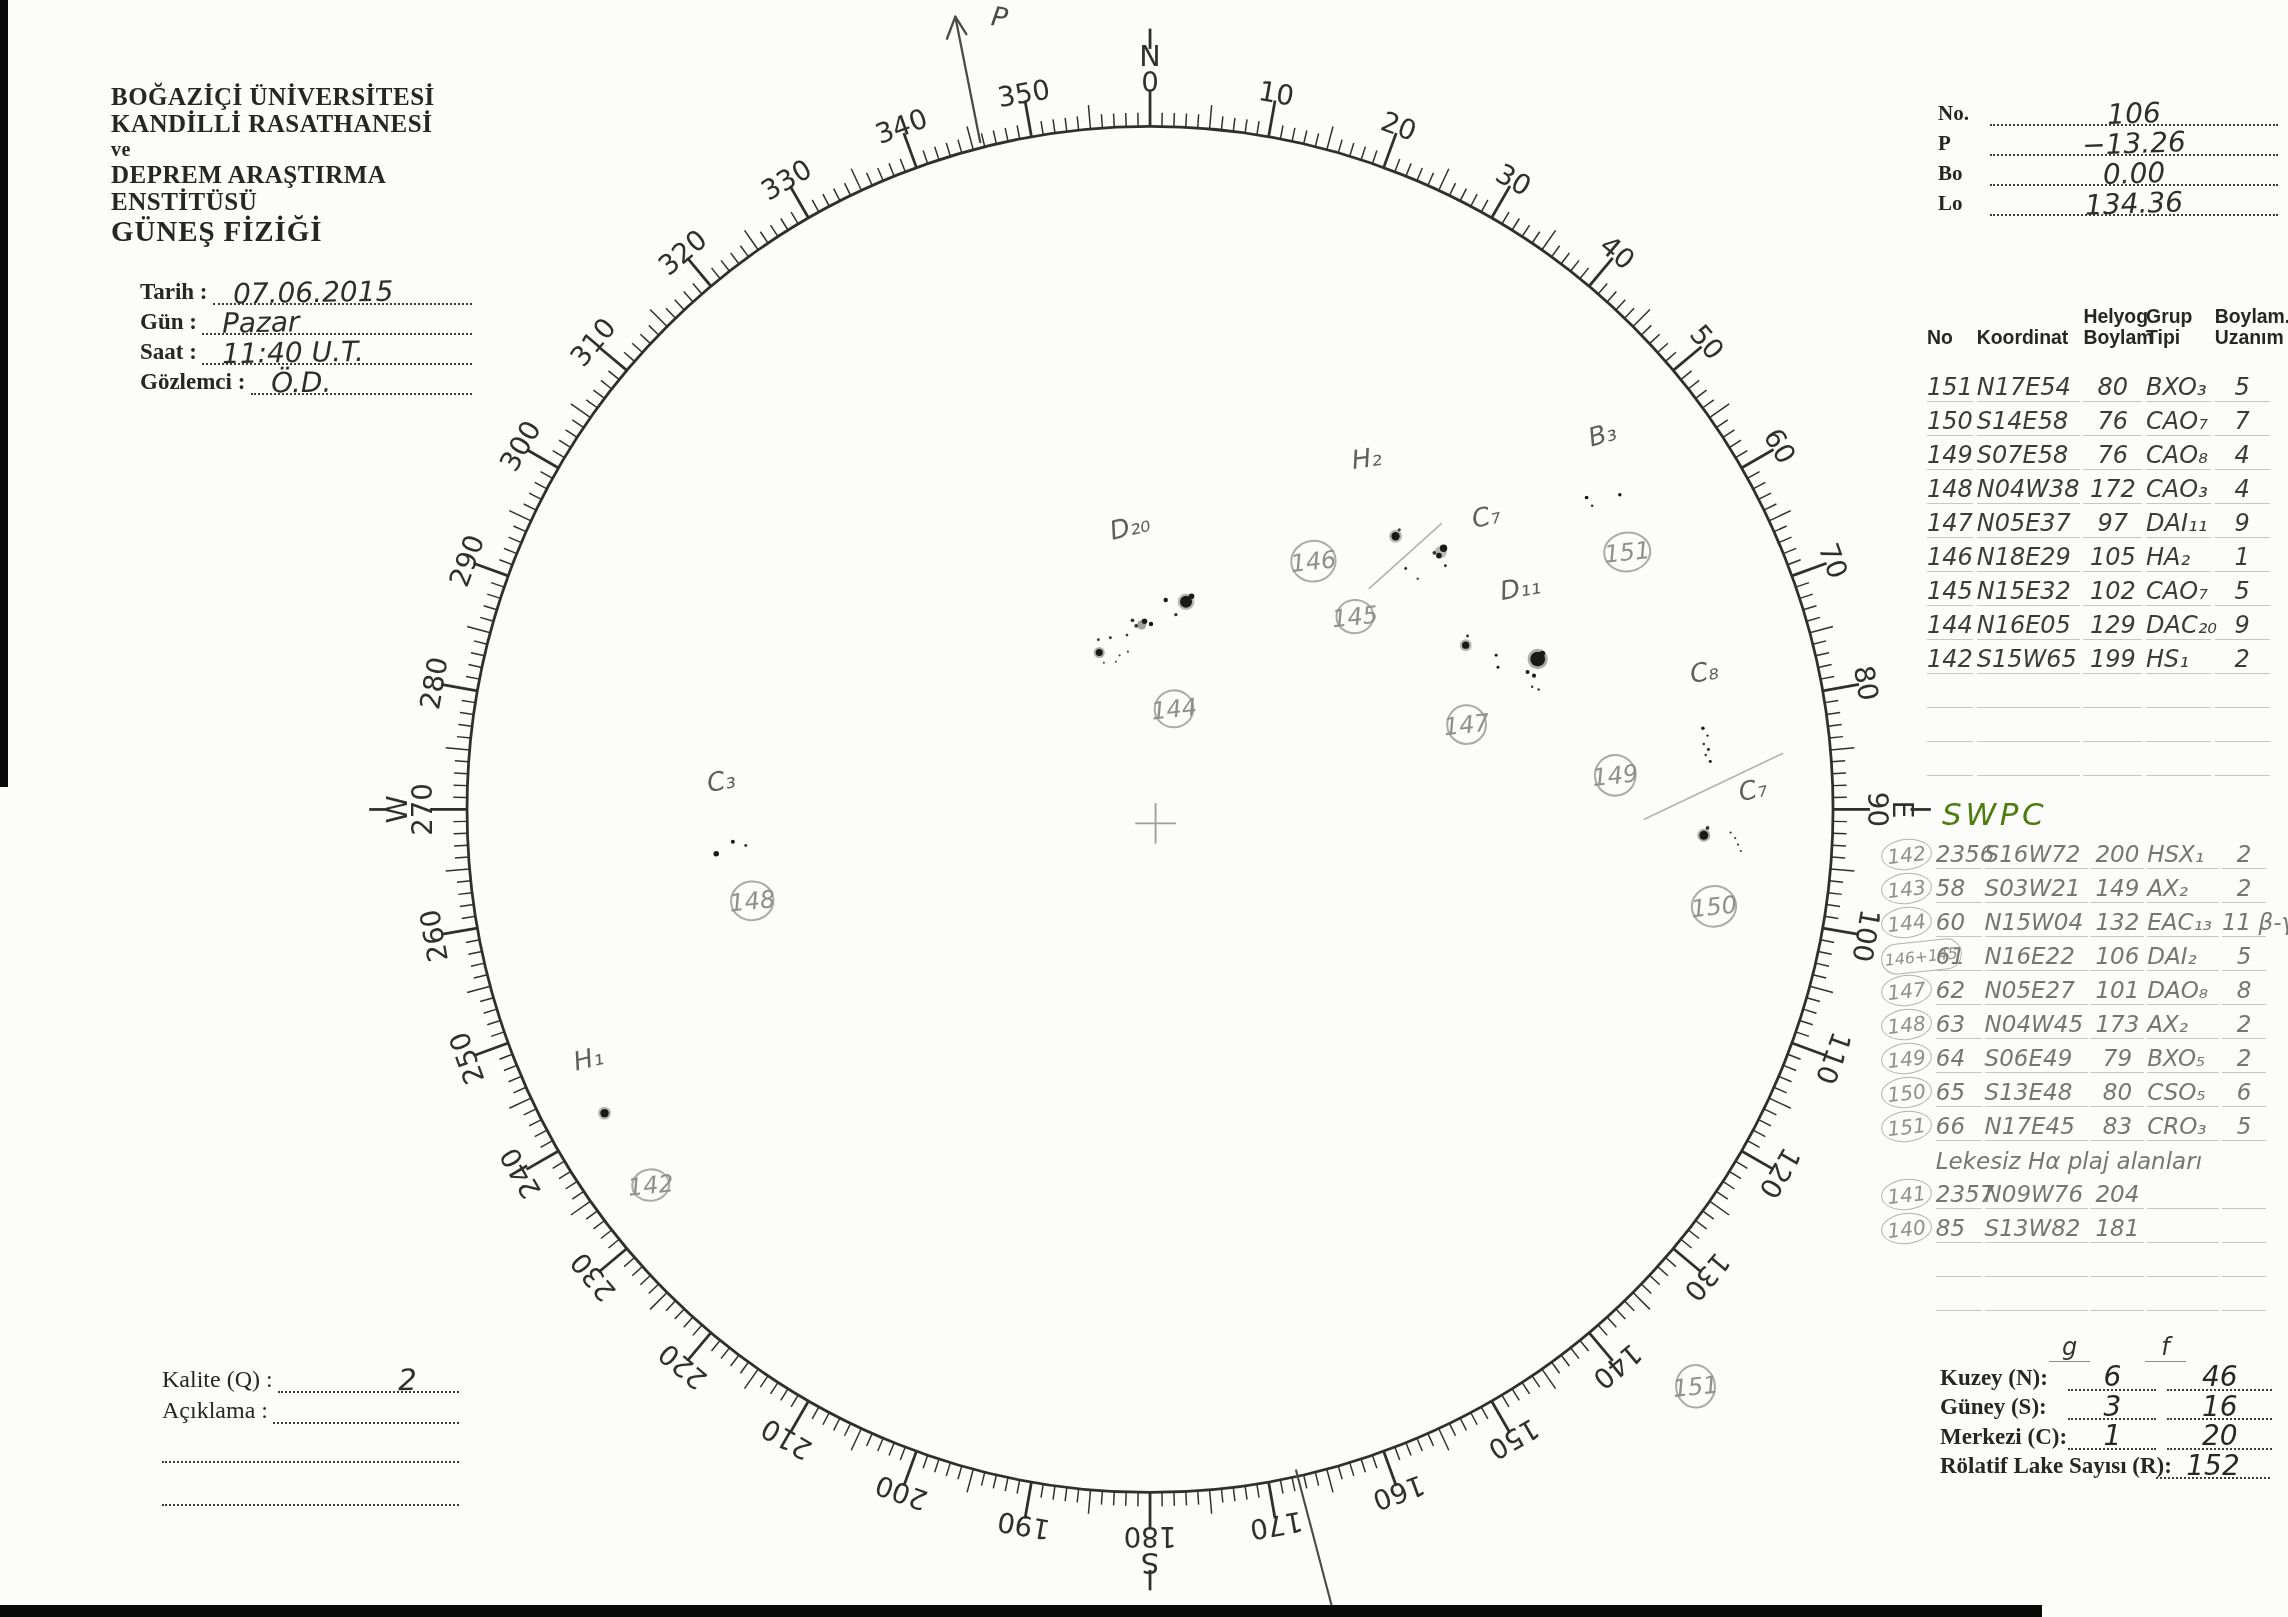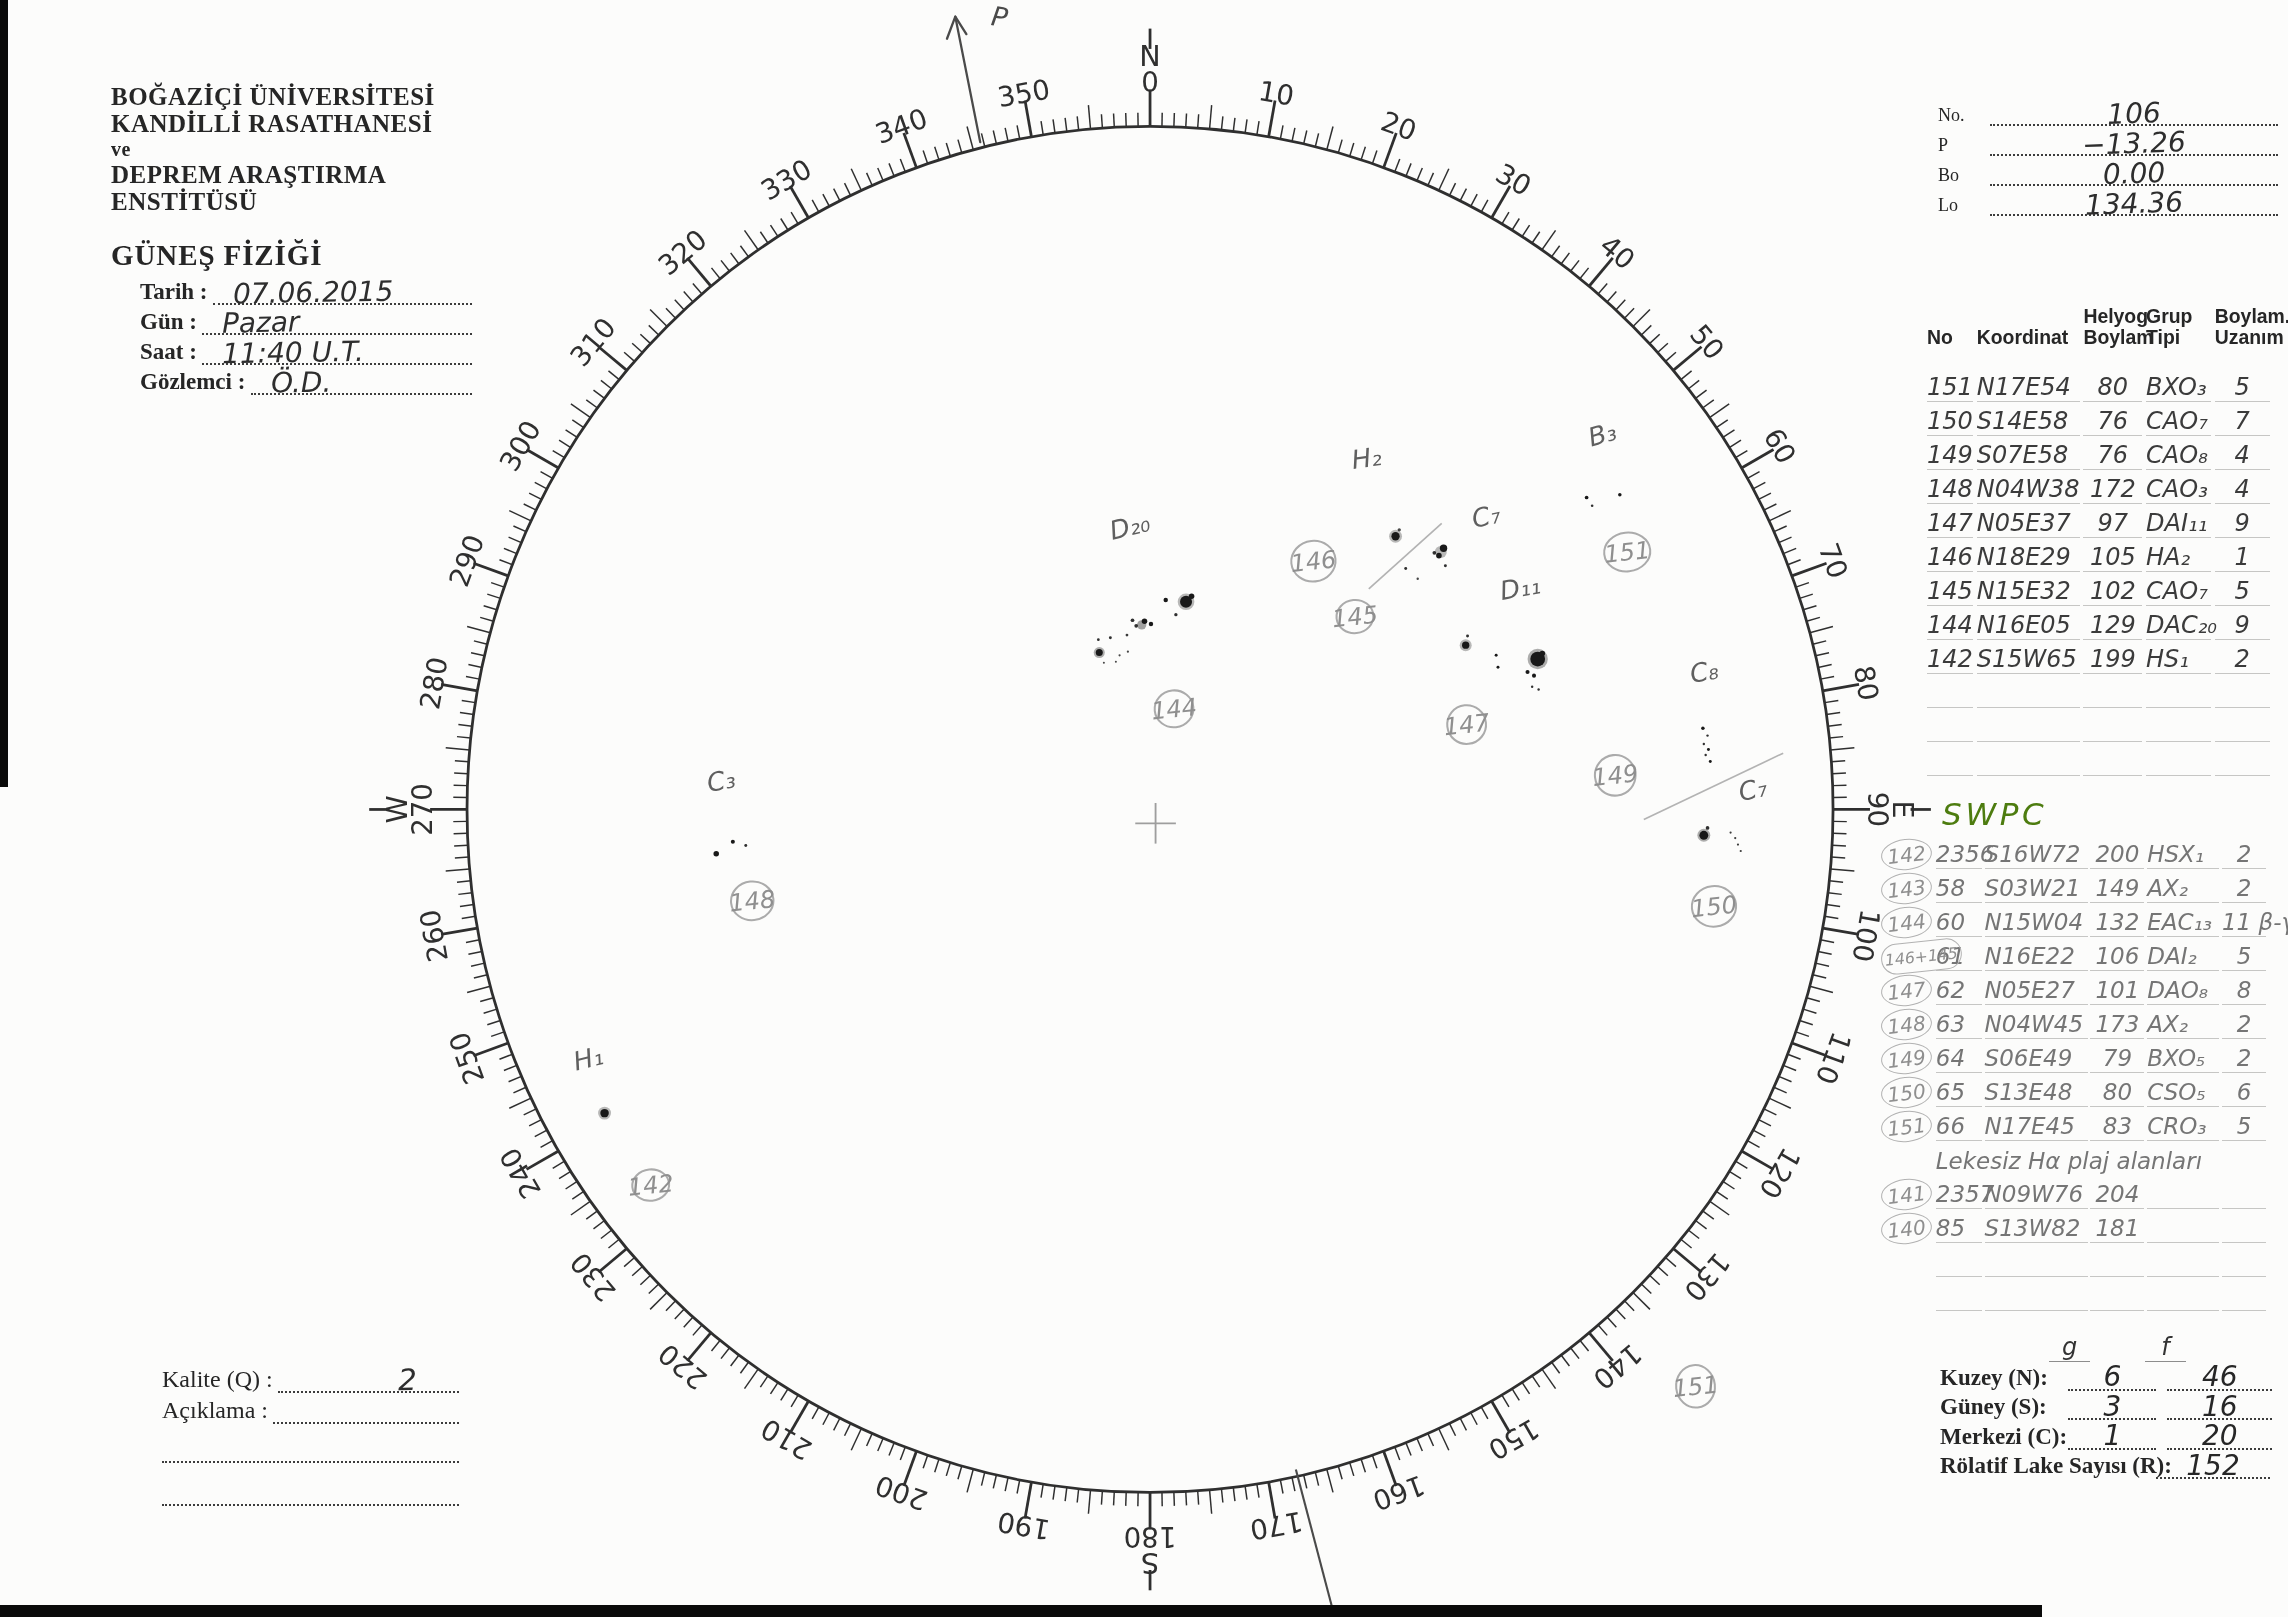--- a/index.html
+++ b/index.html
@@ -5,32 +5,32 @@
   html,body{margin:0;padding:0;background:#e8e8e6;}
   .page{position:relative;width:2289px;height:1618px;background:#fcfcfb;overflow:hidden;
         font-family:"Liberation Serif",serif;color:#262626;}
   
   .scan-edge-left{position:absolute;left:0;top:0;width:8.3px;height:787px;background:#0a0a0a;}
   .scan-edge-bottom{position:absolute;left:0;top:1605px;width:2042px;height:13px;background:#0a0a0a;}
   
   .org{position:absolute;left:111px;top:83px;width:425px;text-align:left;}
   .org-line{font-weight:bold;font-size:25px;line-height:27px;letter-spacing:0.5px;}
   .org-line.small{font-size:20px;line-height:24px;}
-  .form-title{font-weight:bold;font-size:29px;margin-top:24px;letter-spacing:0.9px;}
+  .form-title{font-weight:bold;font-size:29px;letter-spacing:0.9px;}
   
   .obs{position:absolute;left:140px;top:275px;width:332px;}
   .frow{display:flex;align-items:flex-end;height:30px;}
   .flabel{font-weight:bold;font-size:23px;white-space:nowrap;padding-right:5.5px;}
   .leader{position:relative;flex:1;border-bottom:2.8px dotted #3c3c3c;height:100%;}
   .hw{font-family:"DejaVu Sans",sans-serif;font-style:italic;}
   .fval{position:absolute;left:20px;bottom:-5.5px;font-size:28px;color:#2e2e2e;white-space:nowrap;transform:rotate(-1deg);}
   
   .ephem{position:absolute;left:1938px;top:96px;width:340px;}
   .erow{display:flex;align-items:flex-end;height:30px;}
-  .elabel{font-weight:normal;font-size:18px;width:52px;}
+  .elabel{font-weight:bold;font-size:21px;width:52px;}
   .eval{position:absolute;left:50%;transform:translateX(-50%) rotate(-2deg);bottom:-5.5px;font-size:28px;color:#2e2e2e;white-space:nowrap;}
   
   .t1{position:absolute;left:1927px;top:306px;width:351px;}
   .t1head{display:grid;grid-template-columns:46px 103px 59px 65px 55px;column-gap:3.7px;
           font-family:"Liberation Sans",sans-serif;font-weight:bold;font-size:19.4px;line-height:21px;align-items:end;}
   .t1row{display:grid;grid-template-columns:46px 103px 59px 65px 55px;column-gap:3.7px;height:34px;align-items:end;margin-top:0;}
   .t1row.first{margin-top:20px;}
   .cell{border-bottom:1.4px solid #c6c6c4;min-height:7.4px;white-space:nowrap;}
   .hw1{font-family:"DejaVu Sans",sans-serif;font-style:italic;font-size:24px;color:#3b3b3b;line-height:28px;}
   .cen{text-align:center;}

